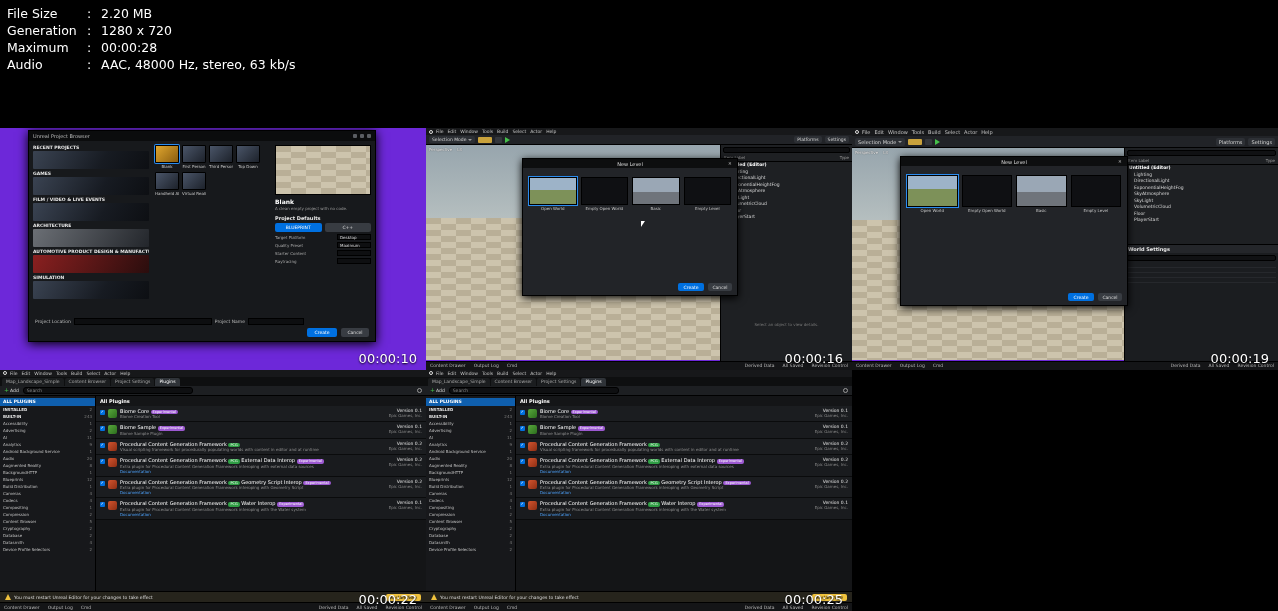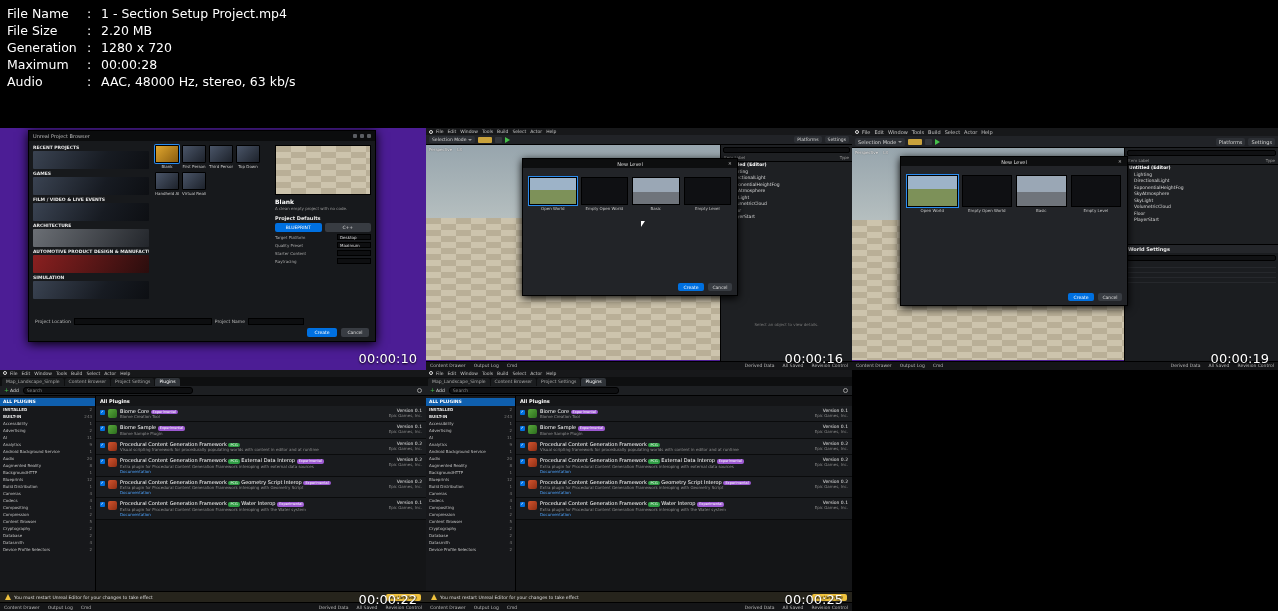--- a/index.html
+++ b/index.html
@@ -7,21 +7,21 @@
 
 
 .fileinfo{position:absolute;top:5px;left:7px;color:#fff}
 .meta-row{display:flex;font-size:12.5px;line-height:17px}
 .meta-label{width:80px}
 .meta-colon{width:14px}
 .meta-colon::before{content:":"}
 
 
 .grid{position:absolute;top:128px;left:0;width:1278px;height:483px;display:grid;grid-template-columns:426px 426px 426px;grid-template-rows:241.5px 241.5px}
-.cell{position:relative;overflow:hidden;background:#4c1d95}
+.cell{position:relative;overflow:hidden;background:#6d28d9}
 .ts{position:absolute;right:9px;bottom:4px;color:#fff;font-size:13px;text-shadow:0 1px 2px #000;z-index:40}
 
 
 .checker{background:conic-gradient(#cdc4ad 0 25%,#b9af97 0 50%,#cdc4ad 0 75%,#b9af97 0);background-size:30px 12px}
 .bblue{background:#0070e0;color:#fff;border-radius:2px;display:inline-flex;align-items:center;justify-content:center}
 .bdark{background:#383c42;color:#ddd;border-radius:2px;display:inline-flex;align-items:center;justify-content:center}
 
 
 .pbw{position:absolute;left:28px;top:2px;width:348px;height:212px;background:#17191c;border:1px solid #000;box-shadow:0 2px 10px #000}
 .pbt{height:10px;background:#0b0c0d;display:flex;align-items:center;padding:0 4px;color:#bbb;font-size:5px}
@@ -158,25 +158,20 @@
 .warn-ico{width:0;height:0;border-left:3.5px solid transparent;border-right:3.5px solid transparent;border-bottom:6px solid #f0c23c}
 .warn-text{font-size:4.5px;color:#ddd;flex:1;white-space:nowrap;overflow:hidden}
 .restart-btn{font-size:4.5px;color:#1a1a1a;background:#f0c23c;border-radius:2px;padding:1px 4px;white-space:nowrap}
 .pw-b .pw-side{width:90px}
 </style>
 </head>
 <body>
 
 <div class="fileinfo">
     <div class="meta-row">
-    <span class="meta-label">File Name</span>
-    <span class="meta-colon"></span>
-    <span class="meta-value">1 - Section Setup Project.mp4</span>
-  </div>
-    <div class="meta-row">
     <span class="meta-label">File Size</span>
     <span class="meta-colon"></span>
     <span class="meta-value">2.20 MB</span>
   </div>
     <div class="meta-row">
     <span class="meta-label">Generation</span>
     <span class="meta-colon"></span>
     <span class="meta-value">1280 x 720</span>
   </div>
     <div class="meta-row">

